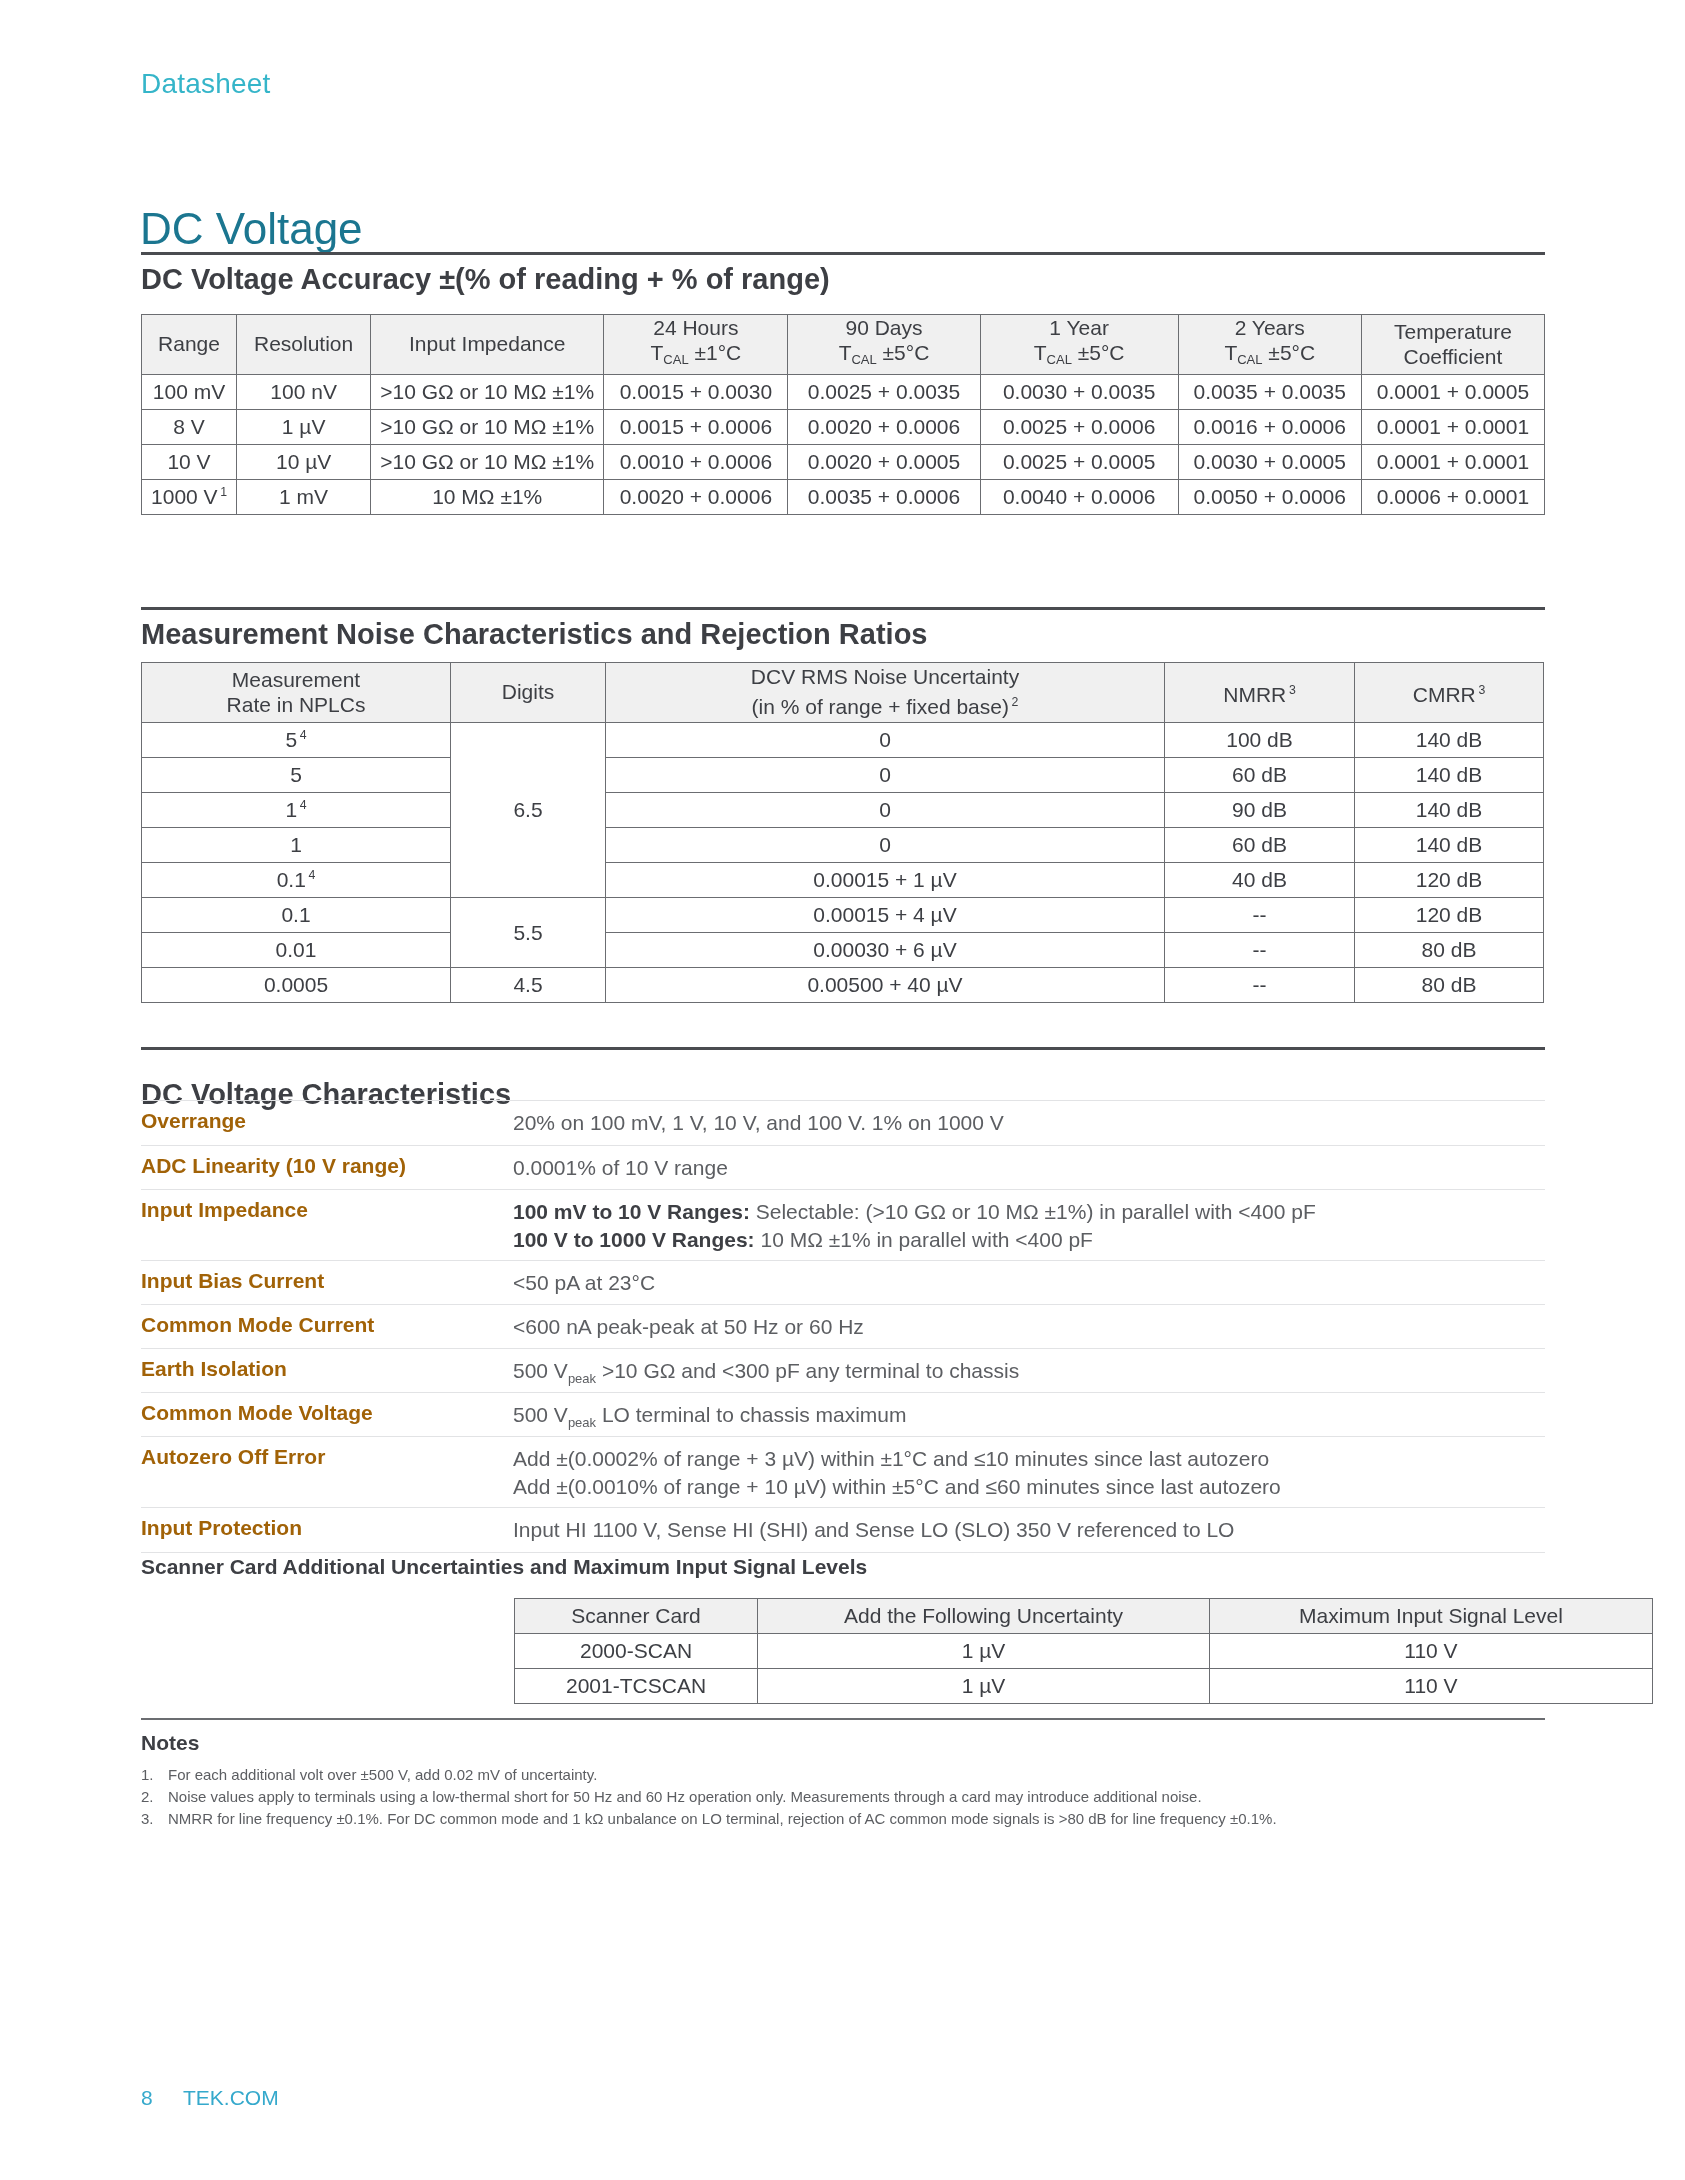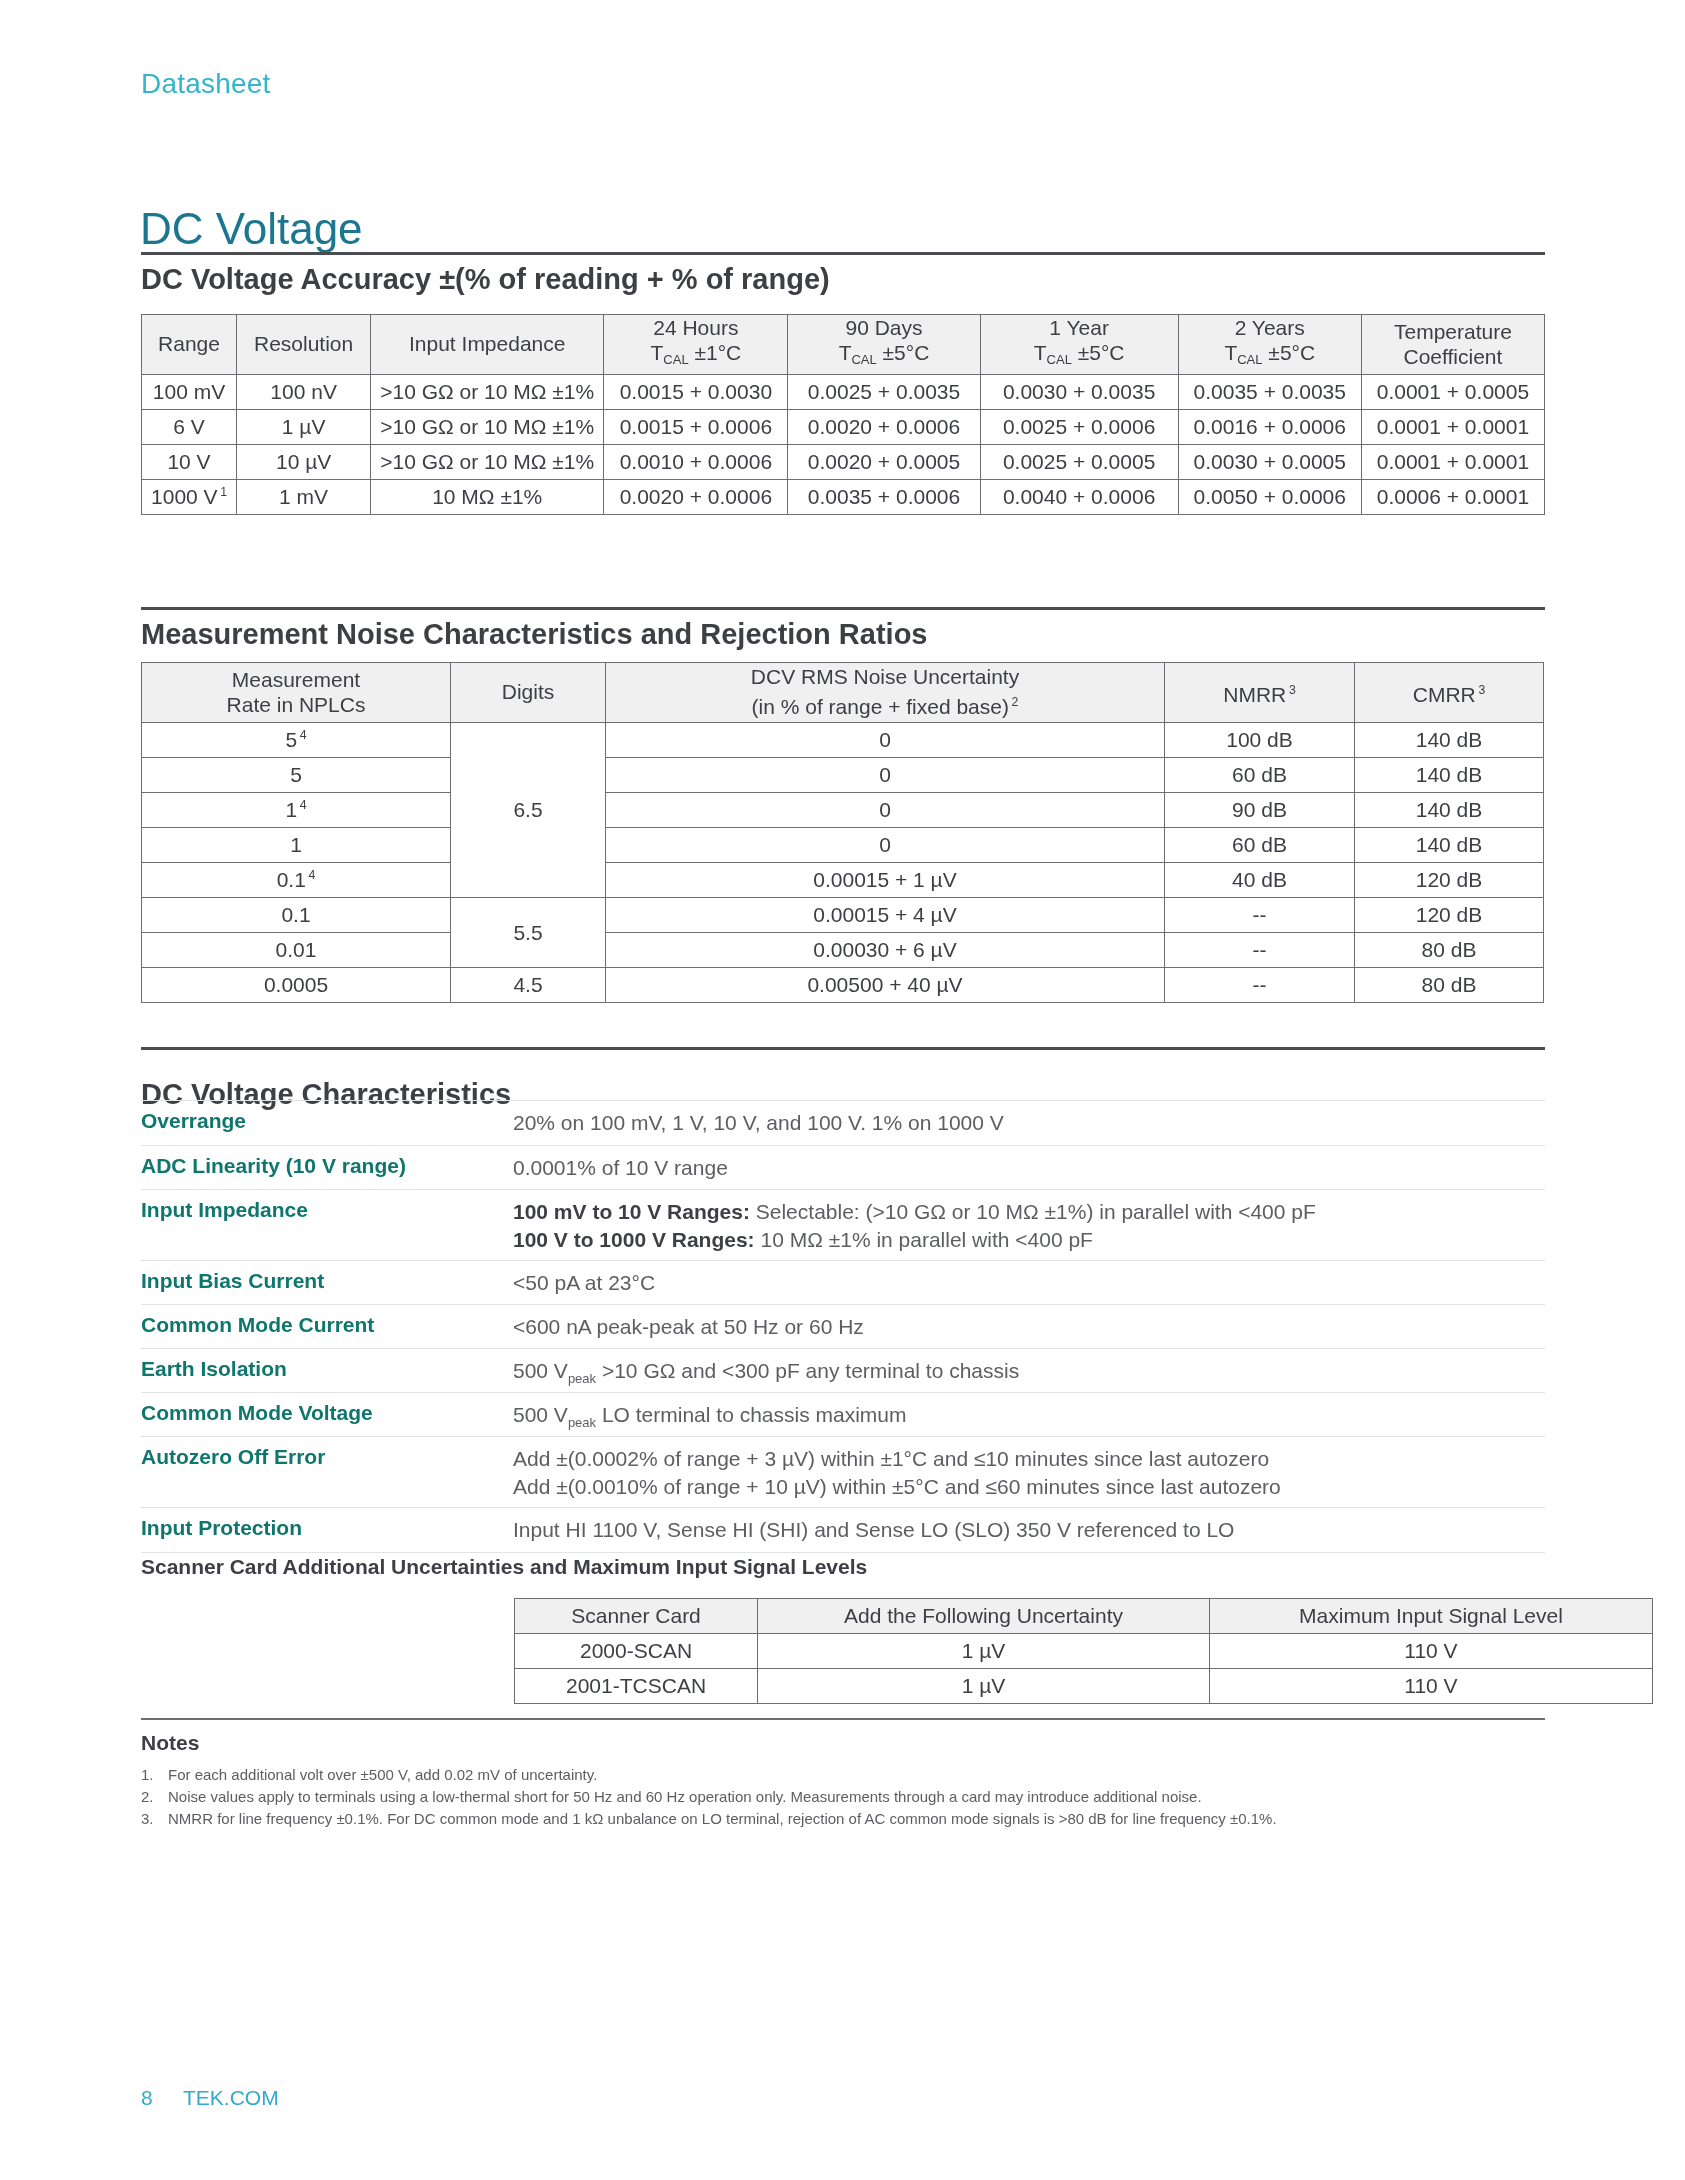--- a/index.html
+++ b/index.html
@@ -16,21 +16,21 @@
   table.spec td { height: 35px; }
   table.spec sub { font-size: 13px; vertical-align: -4.4px; }
   table.spec sup, .sup { font-size: 12.3px; vertical-align: 8px; margin-left: 2.6px; }
   .t1 { left: 141px; top: 314px; width: 1404px; }
   .t1 th { height: 60px; vertical-align: bottom; padding-bottom: 5.3px; }
   .t2 { left: 141px; top: 662px; width: 1403px; }
   .t2 th { height: 60px; vertical-align: bottom; padding-bottom: 5.3px; }
   .t3 { left: 514px; top: 1598px; width: 1139px; }
   .t3 th { height: 35px; }
   .char-row { position: absolute; left: 141px; width: 1404px; border-top: 1.8px solid #e2e3e5; font-size: 21px; }
-  .char-label { position: absolute; left: 0; top: 8px; color: #0f766e; font-weight: bold; font-size: 21px; }
+  .char-label { position: absolute; left: 0; top: 8px; color: #a16207; font-weight: bold; font-size: 21px; }
   .char-value { position: absolute; left: 372px; top: 8px; color: #5c5e62; line-height: 28px; }
   .char-value b { color: #3d3f44; }
   .char-value .sub { font-size: 13px; vertical-align: -5.3px; }
   .scanner-heading { left: 141px; top: 1555px; font-size: 21px; font-weight: bold; color: #3d3f44; }
   .notes-title { left: 141px; top: 1731px; font-size: 21px; font-weight: bold; color: #3d3f44; }
   .notes-list { left: 141px; top: 1764px; font-size: 15px; color: #5c5e62; list-style: none; }
   .notes-list li { height: 22px; line-height: 22px; }
   .notes-list .num { display: inline-block; width: 27px; }
   .footer { top: 2086px; font-size: 21px; color: #35a9cc; }
   .footer-page { left: 141px; }
@@ -73,21 +73,21 @@
       <td>100 mV</td>
       <td>100 nV</td>
       <td>&gt;10 GΩ or 10 MΩ ±1%</td>
       <td>0.0015 + 0.0030</td>
       <td>0.0025 + 0.0035</td>
       <td>0.0030 + 0.0035</td>
       <td>0.0035 + 0.0035</td>
       <td>0.0001 + 0.0005</td>
     </tr>
     <tr>
-      <td>6 V</td>
+      <td>8 V</td>
       <td>1 µV</td>
       <td>&gt;10 GΩ or 10 MΩ ±1%</td>
       <td>0.0015 + 0.0006</td>
       <td>0.0020 + 0.0006</td>
       <td>0.0025 + 0.0006</td>
       <td>0.0016 + 0.0006</td>
       <td>0.0001 + 0.0001</td>
     </tr>
     <tr>
       <td>10 V</td>

